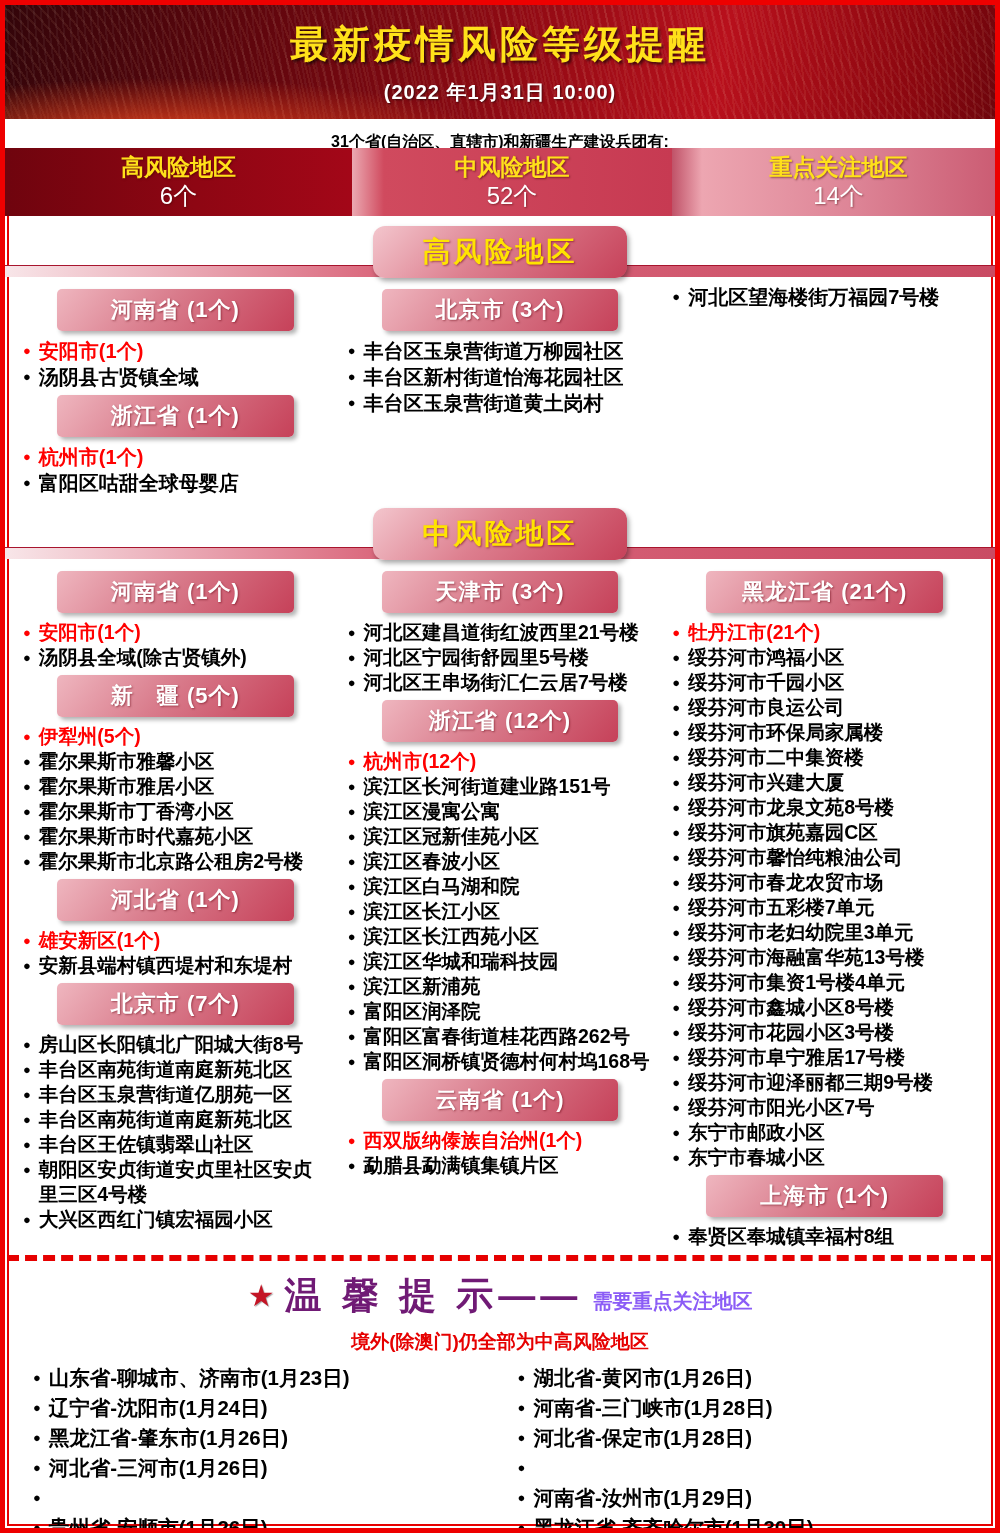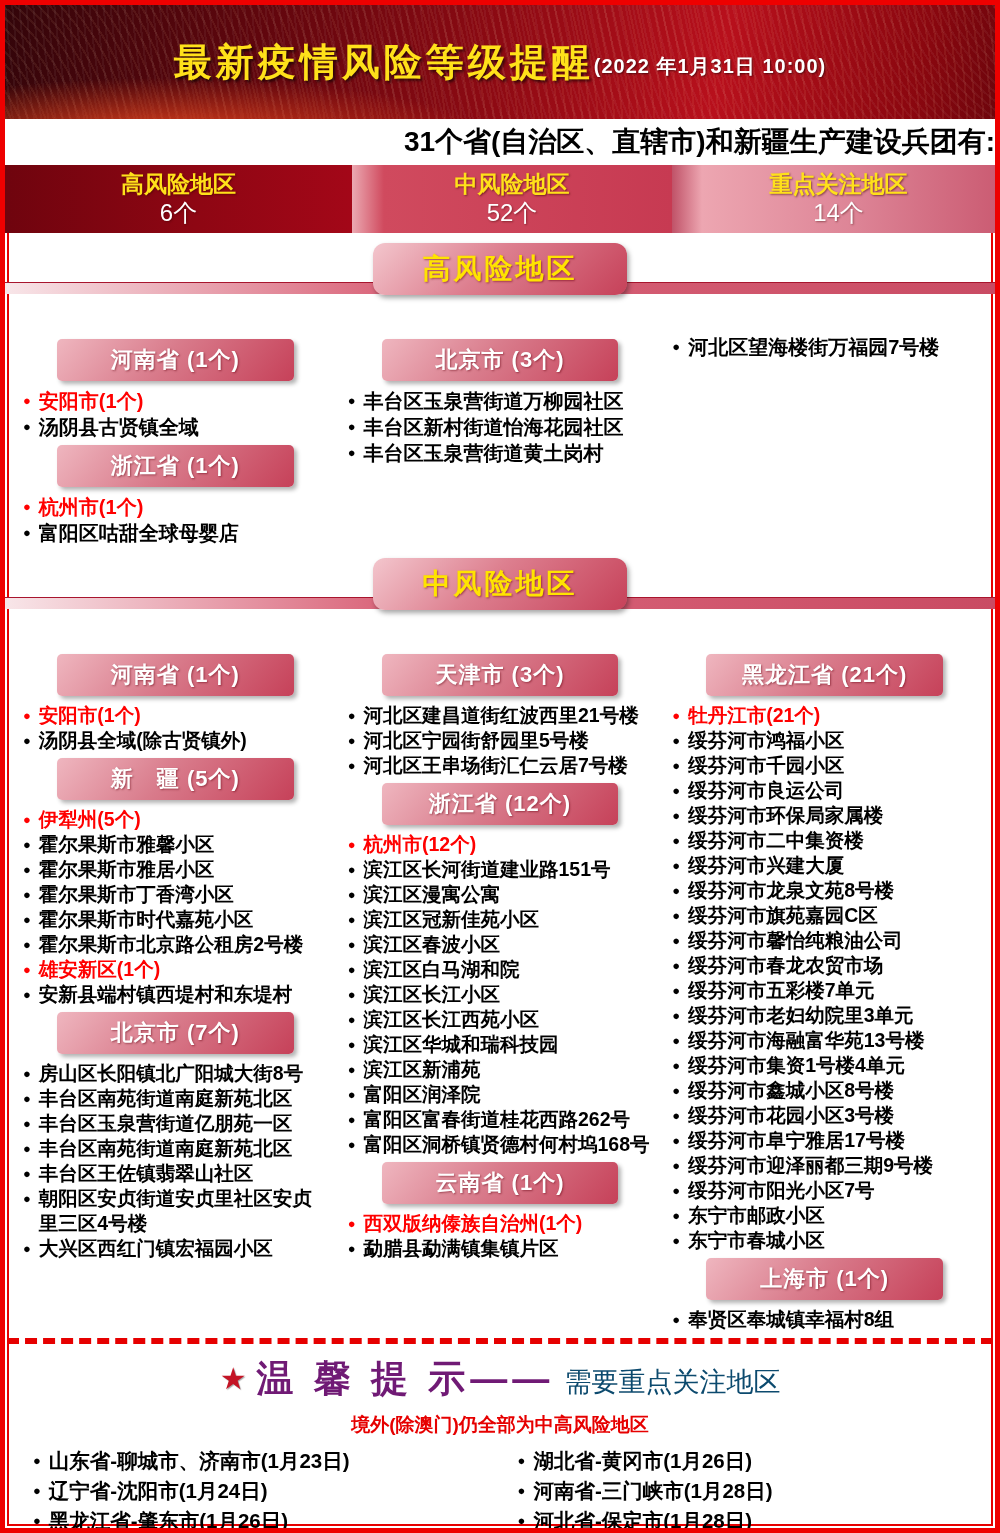--- a/index.html
+++ b/index.html
@@ -2,34 +2,34 @@
 <html><head>
 <meta charset="utf-8">
 <style>
   html,body{margin:0;padding:0;background:#fff;}
   body{font-family:"Liberation Sans","DejaVu Sans",sans-serif;}
   .page{width:1000px;height:1533px;box-sizing:border-box;border:5px solid #ee0000;
         box-shadow:inset 0 0 0 2px #ffffff,inset 0 0 0 4px #e60000;
         display:flex;flex-direction:column;overflow:hidden;background:#fff;position:relative;}
 
   
-  .banner{height:114px;flex:0 0 auto;display:flex;flex-direction:row;align-items:center;justify-content:center;
+  .banner{height:114px;flex:0 0 auto;display:flex;flex-direction:column;align-items:center;justify-content:center;
     background:
       radial-gradient(ellipse 55% 90% at 16% 118%, rgba(236,72,32,.95), rgba(236,72,32,0) 60%),
       repeating-radial-gradient(circle at 115% -80%, rgba(255,255,255,.05) 0 2px, rgba(0,0,0,0) 2px 7px),
       repeating-radial-gradient(circle at -15% 160%, rgba(255,210,160,.08) 0 2px, rgba(0,0,0,0) 2px 8px),
       linear-gradient(100deg,#33050a 0%,#5f060d 25%,#8e0a13 50%,#b8101c 72%,#8a070f 92%,#6e050c 100%);}
   .banner-title{color:#ffe11a;font-size:38px;font-weight:900;letter-spacing:4px;
       text-shadow:2px 2px 3px rgba(0,0,0,.65);}
   .banner-sub{color:#ffffff;font-size:20px;font-weight:700;margin-top:9px;letter-spacing:1px;
       text-shadow:1px 1px 2px rgba(0,0,0,.5);}
 
   
-  .intro{height:46px;flex:0 0 auto;line-height:46px;text-align:right;
-      font-size:28px;font-weight:900;color:#000;background:#fff;}
+  .intro{height:29px;flex:0 0 auto;line-height:46px;text-align:center;
+      font-size:16px;font-weight:900;color:#000;background:#fff;}
 
   
   .stats{display:grid;grid-template-columns:347px 320px 333px;height:68px;flex:0 0 auto;}
   .stat{display:flex;flex-direction:column;align-items:center;justify-content:center;line-height:1.25;}
   .stat .lbl{color:#ffe11a;font-size:23px;font-weight:900;text-shadow:1px 1px 2px rgba(60,0,0,.55);}
   .stat .cnt{color:#fff;font-size:24px;font-weight:400;text-shadow:1px 1px 2px rgba(60,0,0,.45);}
   .stat-high{background:linear-gradient(90deg,#6f040e 0%,#8e0613 55%,#a30718 100%);}
   .stat-mid{background:linear-gradient(90deg,#eba9b2 0%,#d04a5e 10%,#c73a52 100%);}
   .stat-watch{background:linear-gradient(90deg,#c05268 0%,#eda6b1 9%,#dd8496 55%,#ca5a71 100%);}
 
@@ -37,21 +37,21 @@
   .section-head{position:relative;height:57px;flex:0 0 auto;margin-top:5px;}
   .section-bar{position:absolute;left:0;right:0;bottom:1px;height:11px;
       background:linear-gradient(90deg,#f8e6e9 0%,#da667b 38%,#c94b63 100%);border-top:1px solid #a8152e;}
   .section-pill{position:absolute;left:50%;transform:translateX(-50%);bottom:0;width:254px;height:52px;
       line-height:52px;text-align:center;border-radius:12px;
       background:linear-gradient(135deg,#f3c6cd 0%,#dd7f8f 45%,#c64159 100%);
       color:#ffe400;font-size:28px;font-weight:900;letter-spacing:3px;
       box-shadow:2px 3px 5px rgba(0,0,0,.35);text-shadow:1px 1px 2px rgba(110,0,20,.55);}
 
   
-  .columns{display:grid;grid-template-columns:1fr 1fr 1fr;gap:0 16px;padding:6px 16px 2px;margin-top:33px;}
+  .columns{display:grid;grid-template-columns:1fr 1fr 1fr;gap:0 16px;padding:6px 16px 2px;}
   .high-section .columns{min-height:192px;}
   .mid-section{flex:1 1 auto;display:flex;flex-direction:column;}
   .mid-section .columns{flex:1;overflow:hidden;}
   .col{min-width:0;}
   .pill{margin:5px auto 7px;width:74%;padding:6px 4px;text-align:center;border-radius:5px;
       background:linear-gradient(130deg,#efb6bf 0%,#d97c8c 45%,#c64159 100%);
       color:#fff;font-size:22px;font-weight:900;letter-spacing:1px;
       box-shadow:3px 3px 4px rgba(0,0,0,.3);text-shadow:1px 1px 2px rgba(100,0,15,.5);}
   .item{display:flex;align-items:flex-start;font-size:20px;font-weight:700;line-height:26px;color:#000;}
   .mid-section .item{font-size:19.5px;line-height:25px;}
@@ -61,21 +61,21 @@
 
   
   .dashed-sep{flex:0 0 auto;border-top:6px dashed #e60000;margin:4px 2px 0;}
 
   
   .notice{flex:0 0 auto;padding:10px 18px 2px;}
   .notice-title-row{display:flex;justify-content:center;align-items:baseline;gap:10px;}
   .star-icon{color:#c41425;font-size:30px;transform:translateY(-2px);
       text-shadow:1px 1px 1px rgba(0,0,0,.35);}
   .notice-title{color:#701a75;font-size:37px;font-weight:900;letter-spacing:5px;}
-  .notice-suffix{color:#0c4a6e;font-size:27px;font-weight:400;}
+  .notice-suffix{color:#8b5cf6;font-size:20px;font-weight:700;}
   .notice-subtitle{text-align:center;color:#e60000;font-size:19px;font-weight:800;margin-top:8px;}
   .notice-cols{display:grid;grid-template-columns:1.05fr 1fr;padding:8px 0 0 8px;}
   .notice .item{font-size:20.5px;line-height:30px;}
 </style>
 </head>
 <body>
 
 <div class="page">
 
   <div class="banner">
@@ -184,20 +184,21 @@
             <span class="txt">霍尔果斯市丁香湾小区</span>
           </div>
           <div class="item">
             <span class="bullet">●</span>
             <span class="txt">霍尔果斯市时代嘉苑小区</span>
           </div>
           <div class="item">
             <span class="bullet">●</span>
             <span class="txt">霍尔果斯市北京路公租房2号楼</span>
           </div>
+          <div class="pill">河北省 (1个)</div>
           <div class="item red">
             <span class="bullet">●</span>
             <span class="txt">雄安新区(1个)</span>
           </div>
           <div class="item">
             <span class="bullet">●</span>
             <span class="txt">安新县端村镇西堤村和东堤村</span>
           </div>
           <div class="pill">北京市 (7个)</div>
           <div class="item">

